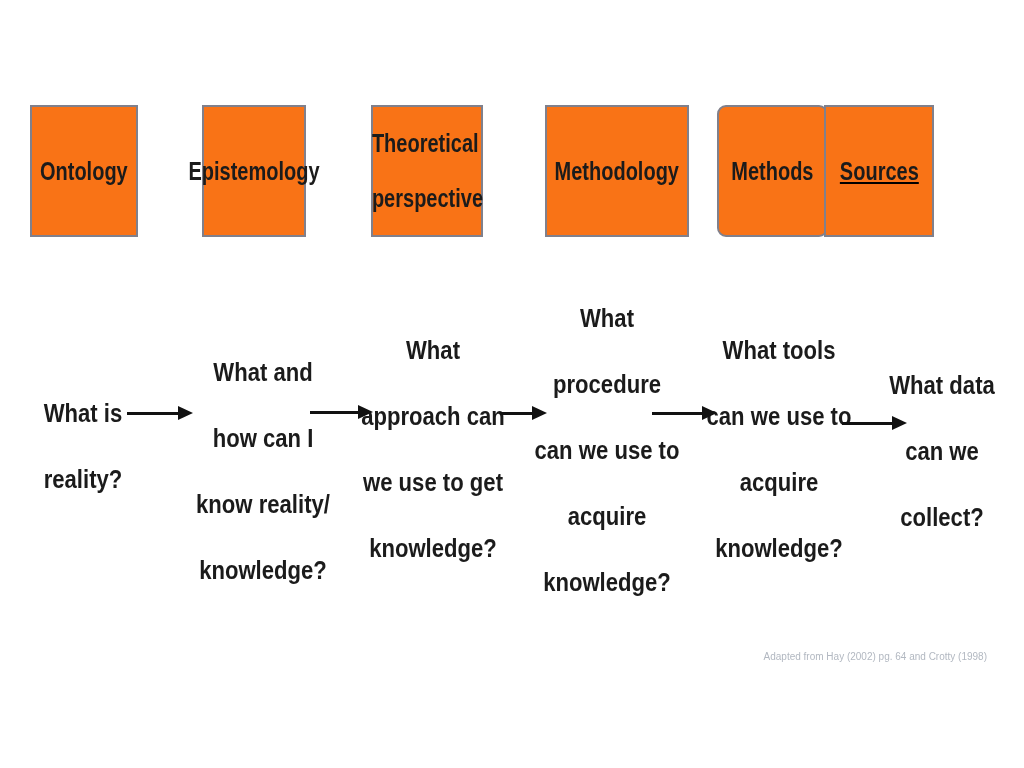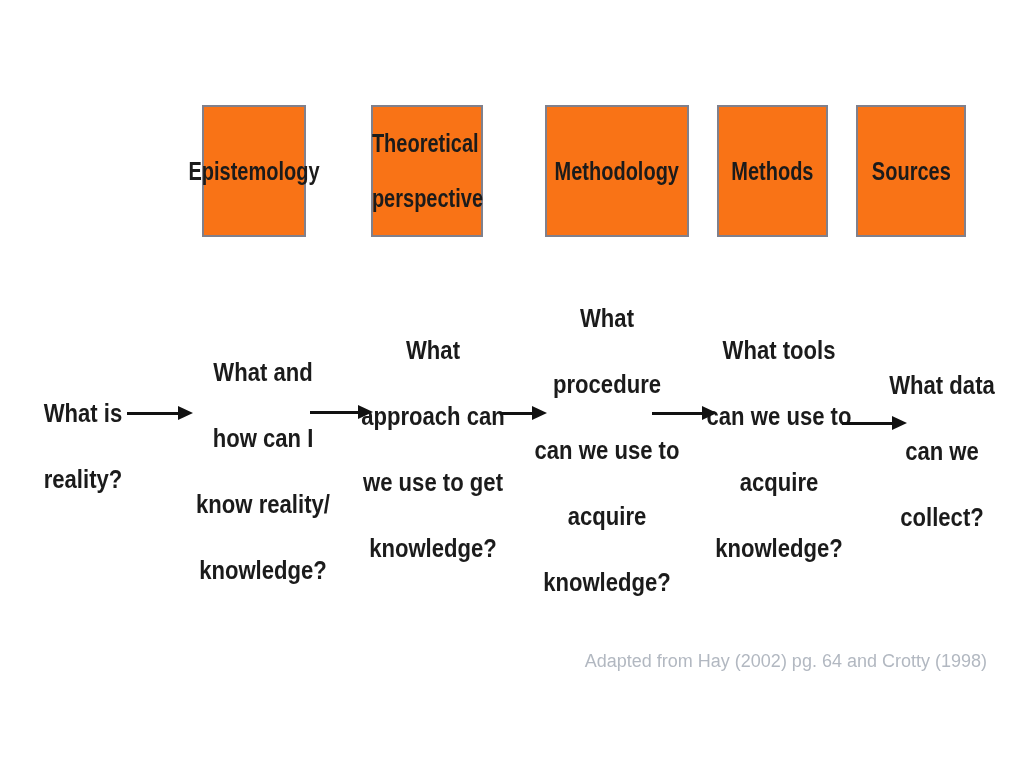--- a/index.html
+++ b/index.html
@@ -36,22 +36,22 @@
     color: #1b1b1b;
     line-height: 55px;
     transform: scaleX(0.8);
     transform-origin: center;
     white-space: normal;
   }
   .b1 { left: 30px;  width: 108px; }
   .b2 { left: 202px; width: 104px; }
   .b3 { left: 371px; width: 112px; }
   .b4 { left: 545px; width: 144px; }
-  .b5 { left: 717px; width: 111px; }
-  .b6 { left: 856px; width: 110px; }
+  .b5 { left: 717px; width: 111px; border-radius: 9px; }
+  .b6 { left: 824px; width: 110px; text-decoration: underline; }
 
   
   .q {
     position: absolute;
     width: 190px;
     text-align: center;
     color: #1b1b1b;
     font-size: 26px;
     font-weight: 700;
     line-height: 66px;
@@ -90,30 +90,33 @@
   .a2 { left: 310px; top: 405px; width: 63px; }
   .a3 { left: 500px; top: 406px; width: 47px; }
   .a4 { left: 652px; top: 406px; width: 65px; }
   .a5 { left: 842px; top: 416px; width: 65px; }
 
   
   .caption {
     position: absolute;
     right: 37px;
     top: 651px;
-    font-size: 18px;
+    font-size: 10px;
     color: #b2b8c1;
     white-space: nowrap;
   }
 </style>
 </head>
 <body>
 
 <div class="slide">
 
+  <div class="box b1">
+    <span class="box-label">Ontology</span>
+  </div>
   <div class="box b2">
     <span class="box-label">Epistemology</span>
   </div>
   <div class="box b3">
     <span class="box-label">Theoretical perspective</span>
   </div>
   <div class="box b4">
     <span class="box-label">Methodology</span>
   </div>
   <div class="box b5">

